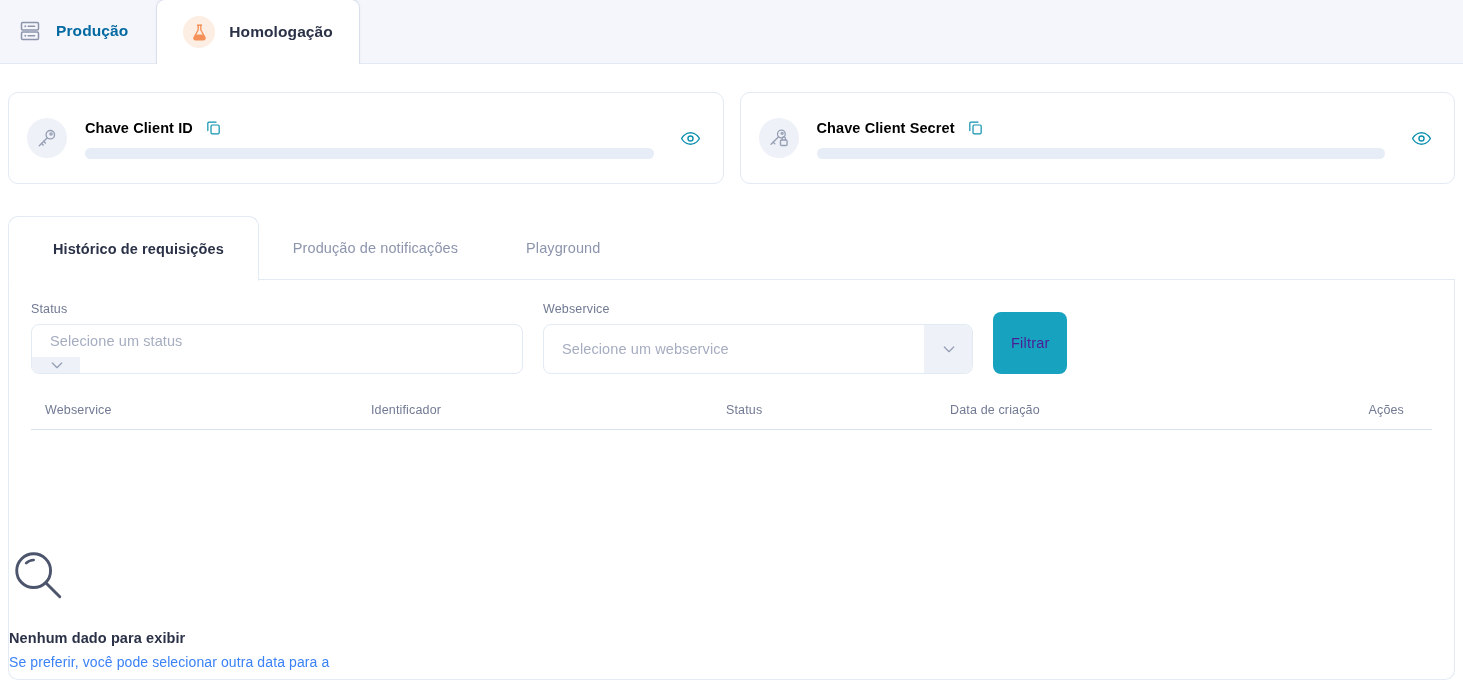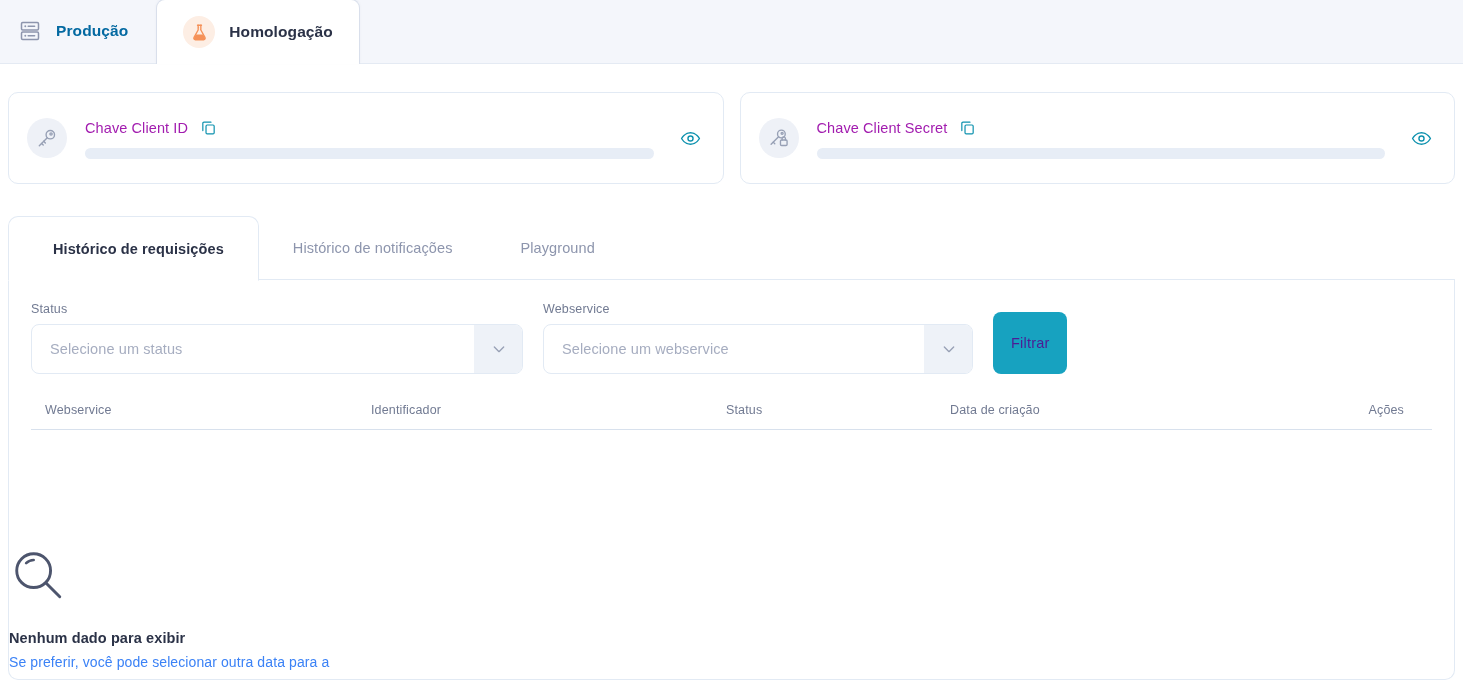--- a/index.html
+++ b/index.html
@@ -85,22 +85,22 @@
     display: flex; align-items: center; justify-content: center;
     flex: none;
   }
   .cred-body { flex: 1; min-width: 0; padding-top: 2px; }
   .cred-title-row {
     display: flex; align-items: center; gap: 12px;
     margin-bottom: 12px;
   }
   .cred-title {
     font-size: 14.5px;
-    font-weight: 400;
-    color: #a21caf;
+    font-weight: 700;
+    color: #000000;
     letter-spacing: .1px;
   }
   .copy-btn { display: flex; cursor: pointer; flex: none; }
   .cred-skeleton {
     height: 11px;
     border-radius: 6px;
     background: #e7edf6;
     width: 100%;
   }
   .eye-btn { display: flex; cursor: pointer; flex: none; margin-left: 8px; }
@@ -181,21 +181,21 @@
   .select-box {
     height: 50px;
     border: 1px solid #e2eaf4;
     border-radius: 8px;
     background: #fff;
     display: flex;
     align-items: stretch;
     overflow: hidden;
     cursor: pointer;
   }
-  .select-box.status { width: 492px; }
+  .select-box.status { width: 492px; flex-direction: column; }
   .select-box.webservice { width: 430px; }
   .select-value {
     flex: 1;
     display: flex;
     align-items: center;
     padding: 0 18px;
     font-size: 14.5px;
     color: #a6adc0;
     letter-spacing: .1px;
   }
@@ -362,21 +362,21 @@
 
 </div>
 
 <div class="panel-wrap">
 
   <div class="tabstrip">
     <div class="tab active">
       <span>Histórico de requisições</span>
     </div>
     <div class="tab">
-      <span>Histórico de notificações</span>
+      <span>Produção de notificações</span>
     </div>
     <div class="tab">
       <span>Playground</span>
     </div>
     <div class="tab-spacer"></div>
   </div>
 
   <div class="panel-body">
 
     <div class="filters">

